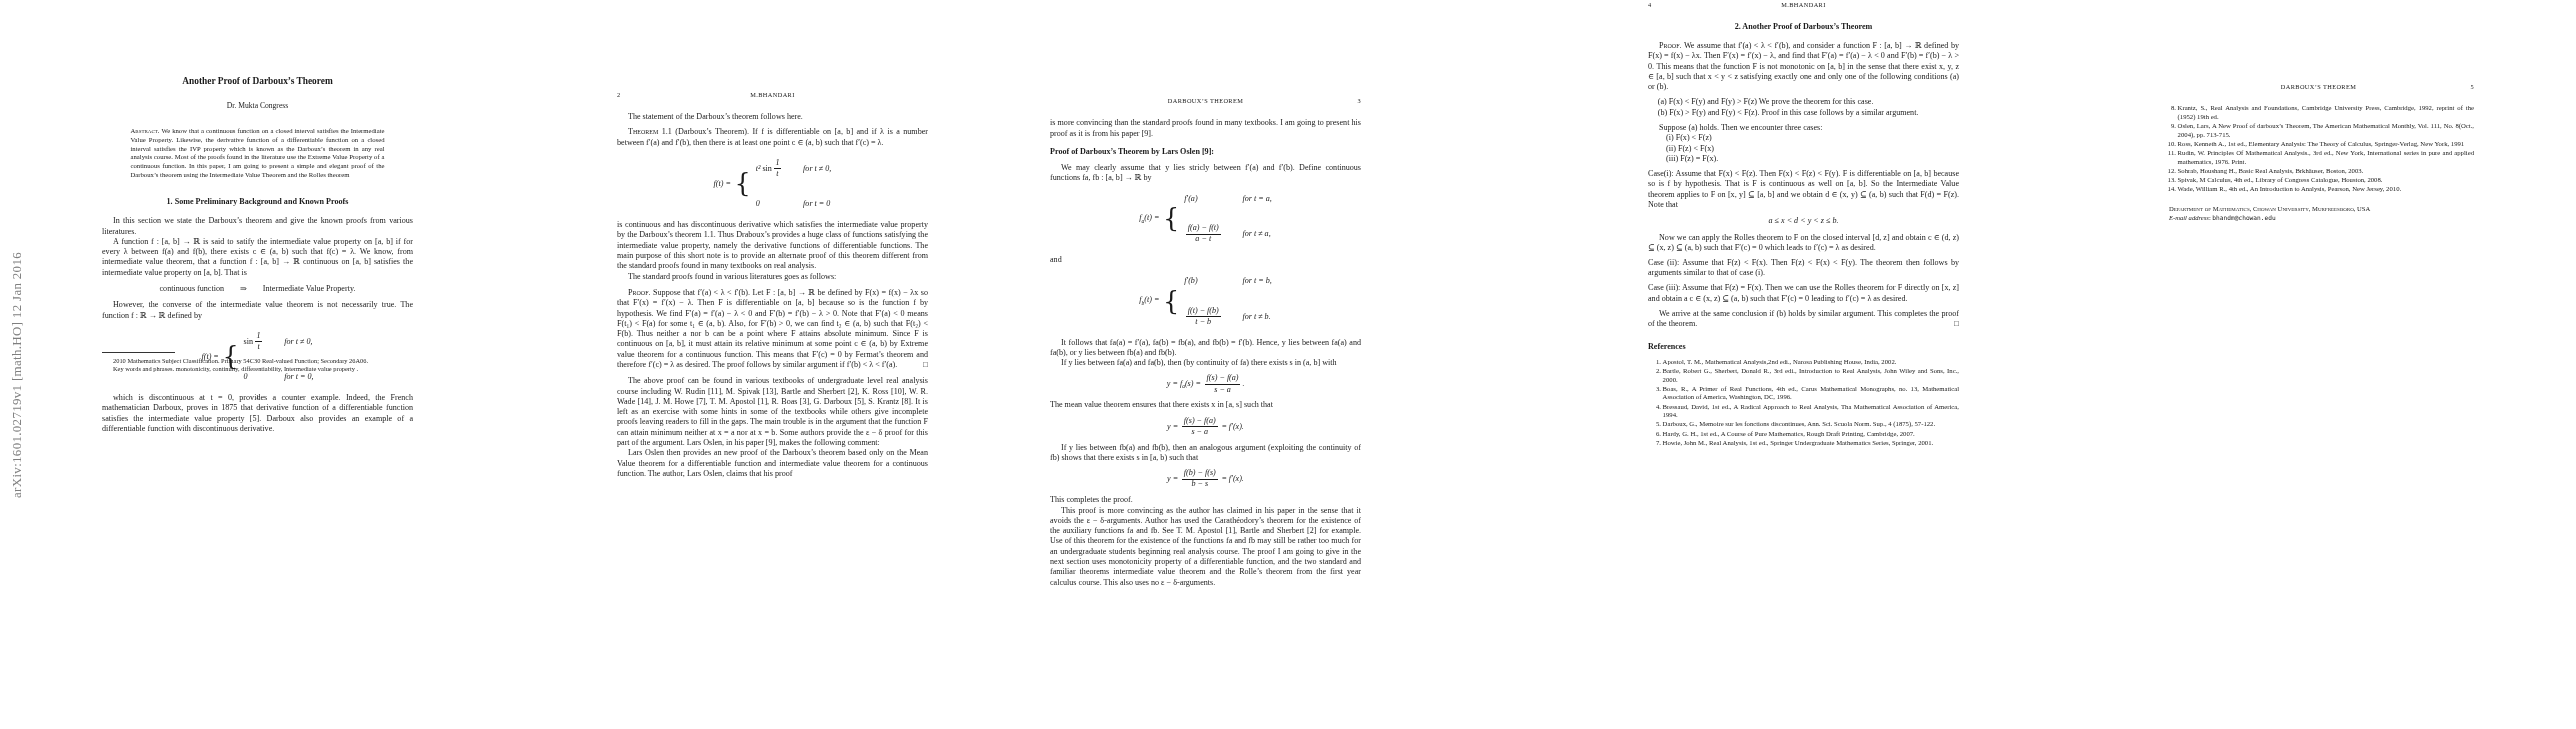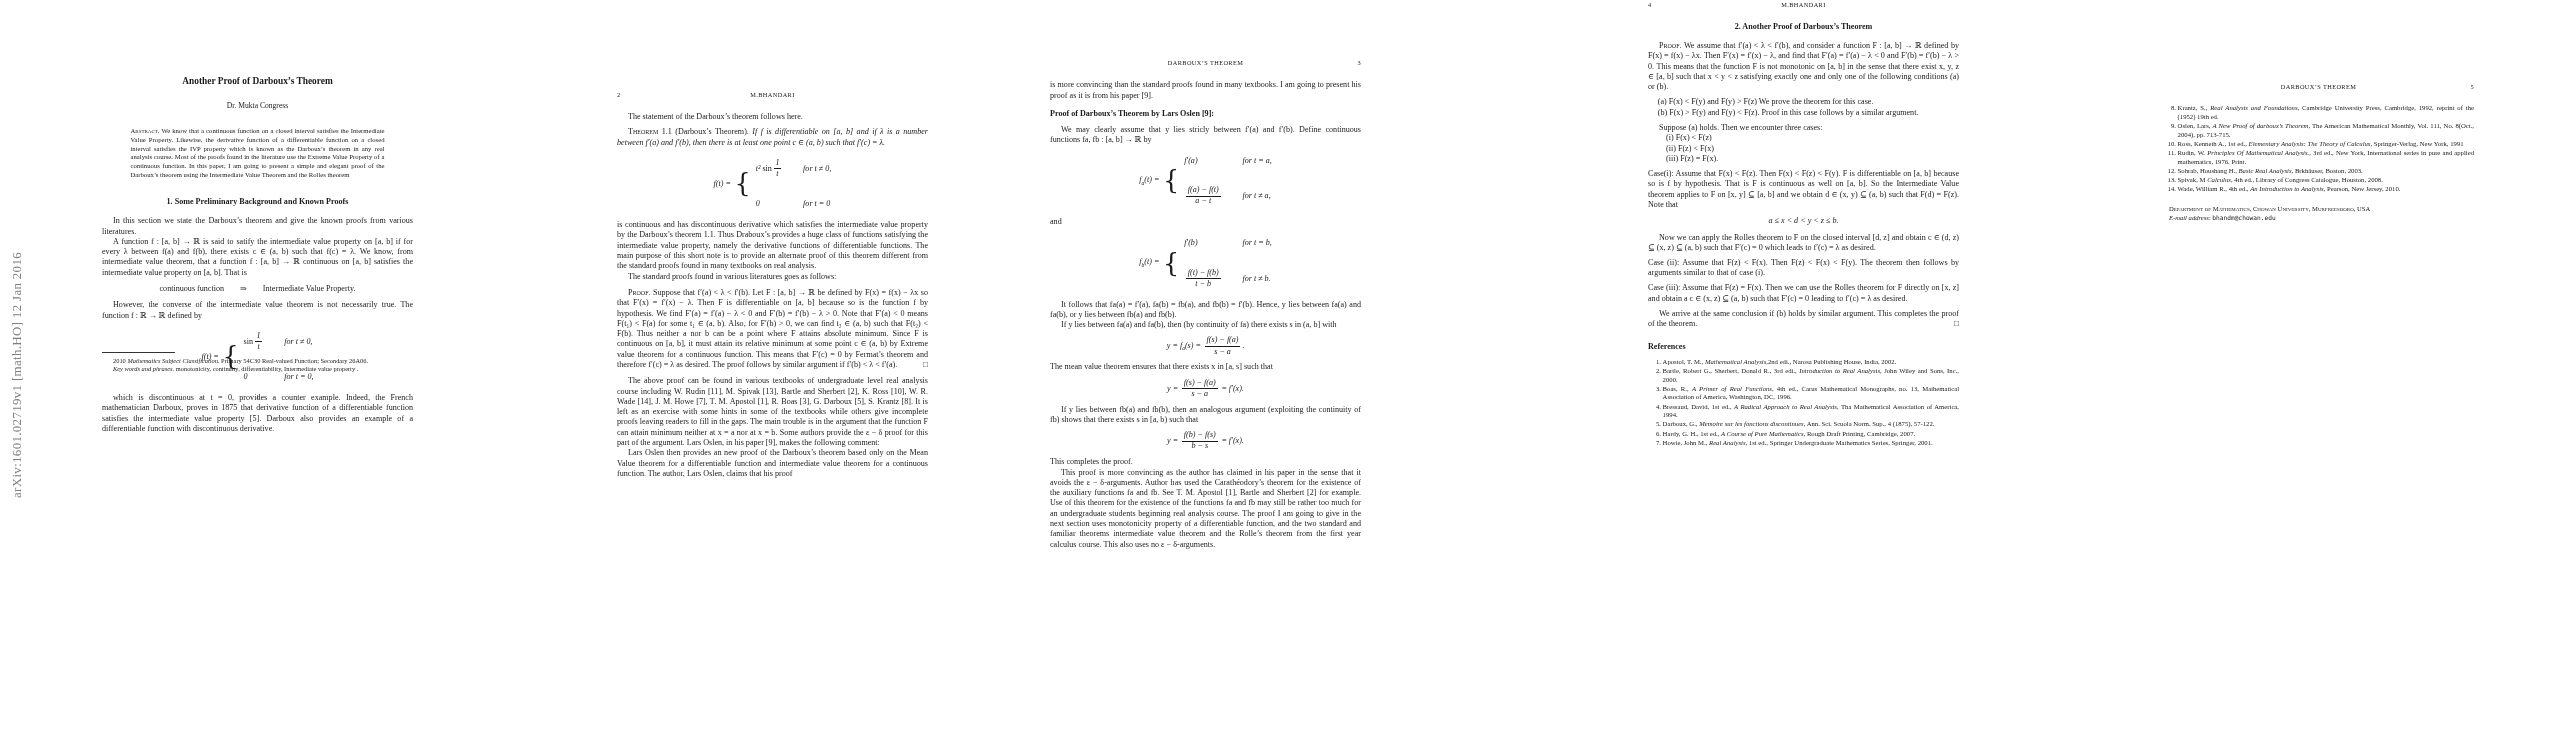--- a/index.html
+++ b/index.html
@@ -12,21 +12,21 @@
   .rh-center{flex:1;text-align:center;}
   .rh-right{width:24px;text-align:right;}
   .para{text-indent:11px;margin:0;}
   .noindent{text-indent:0;margin:0;}
   .title{font-size:9.4px;font-weight:bold;text-align:center;margin:0 0 13.4px 0;line-height:11.5px;}
   .author{font-size:7.6px;text-align:center;margin:0 0 16px 0;}
   .abstract{width:254px;margin:0 auto 18px auto;font-size:6.7px;line-height:8.7px;text-align:justify;}
   .sc{font-variant:small-caps;}
   .sechead{font-size:8.1px;font-weight:bold;text-align:center;margin:8.5px 0 8.5px 0;}
   .subhead{font-weight:bold;text-align:left;margin:8.5px 0 4.9px 0;}
-  .ital{font-style:italic;}
+  .ital{}
   .disp{display:flex;justify-content:center;align-items:center;margin:6px 0;text-align:center;}
   .disp .gap{width:16px;}
   .cases{display:inline-flex;align-items:center;margin:4.9px 0;}
   .cases .lhs{font-style:italic;margin-right:3.6px;}
   .brace{font-size:25.5px;font-weight:300;line-height:1;margin-right:4.9px;font-family:"DejaVu Serif",serif;}
   .caserows{display:inline-grid;grid-template-columns:auto auto;column-gap:18px;row-gap:4.3px;align-items:center;justify-items:start;gap:20px;}
   .expr{font-style:italic;}
   .rm{font-style:normal;}
   .cond{font-style:italic;}
   .frac{display:inline-block;vertical-align:middle;text-align:center;line-height:1.1;margin:0 1.8px;}
@@ -118,21 +118,21 @@
       </div>
       <div class="noindent">is continuous and has discontinuous derivative which satisfies the intermediate value property by the Darboux’s theorem 1.1. Thus Draboux’s provides a huge class of functions satisfying the intermediate value property, namely the derivative functions of differentiable functions. The main purpose of this short note is to provide an alternate proof of this theorem different from the standard proofs found in many textbooks on real analysis.</div>
       <div class="para">The standard proofs found in various literatures goes as follows:</div>
       <div class="para mt10"><span class="sc">Proof.</span><span> Suppose that f′(a) &lt; λ &lt; f′(b). Let F : [a, b] → ℝ be defined by F(x) = f(x) − λx so that F′(x) = f′(x) − λ. Then F is differentiable on [a, b] because so is the function f by hypothesis. We find F′(a) = f′(a) − λ &lt; 0 and F′(b) = f′(b) − λ &gt; 0. Note that F′(a) &lt; 0 means F(t₁) &lt; F(a) for some t₁ ∈ (a, b). Also, for F′(b) &gt; 0, we can find t₂ ∈ (a, b) such that F(t₂) &lt; F(b). Thus neither a nor b can be a point where F attains absolute minimum. Since F is continuous on [a, b], it must attain its relative minimum at some point c ∈ (a, b) by Extreme value theorem for a continuous function. This means that F′(c) = 0 by Fermat’s theorem and therefore f′(c) = λ as desired. The proof follows by similar argument if f′(b) &lt; λ &lt; f′(a).</span><span class="qed">□</span></div>
       <div class="para mt10">The above proof can be found in various textbooks of undergraduate level real analysis course including W. Rudin [11], M. Spivak [13], Bartle and Sherbert [2], K. Ross [10], W. R. Wade [14], J. M. Howe [7], T. M. Apostol [1], R. Boas [3], G. Darboux [5], S. Krantz [8]. It is left as an exercise with some hints in some of the textbooks while others give incomplete proofs leaving readers to fill in the gaps. The main trouble is in the argument that the function F can attain minimum neither at x = a nor at x = b. Some authors provide the ε − δ proof for this part of the argument. Lars Oslen, in his paper [9], makes the following comment:</div>
       <div class="para">Lars Oslen then provides an new proof of the Darboux’s theorem based only on the Mean Value theorem for a differentiable function and intermediate value theorem for a continuous function. The author, Lars Oslen, claims that his proof</div>
     </div>
   </div>
 
   <div class="page" style="left:1030px;">
-    <div class="col" style="padding-top:58px;margin-left:20px;">
+    <div class="col" style="padding-top:96px;margin-left:20px;">
       <div class="runhead">
         <span class="rh-side"></span>
         <span class="rh-center">DARBOUX’S THEOREM</span>
         <span class="rh-right">3</span>
       </div>
       <div class="noindent">is more convincing than the standard proofs found in many textbooks. I am going to present his proof as it is from his paper [9].</div>
       <div class="subhead">Proof of Darboux’s Theorem by Lars Oslen [9]:</div>
       <div class="para">We may clearly assume that y lies stricly between f′(a) and f′(b). Define continuous functions fa, fb : [a, b] → ℝ by</div>
       <div class="disp">
         <span class="cases">

